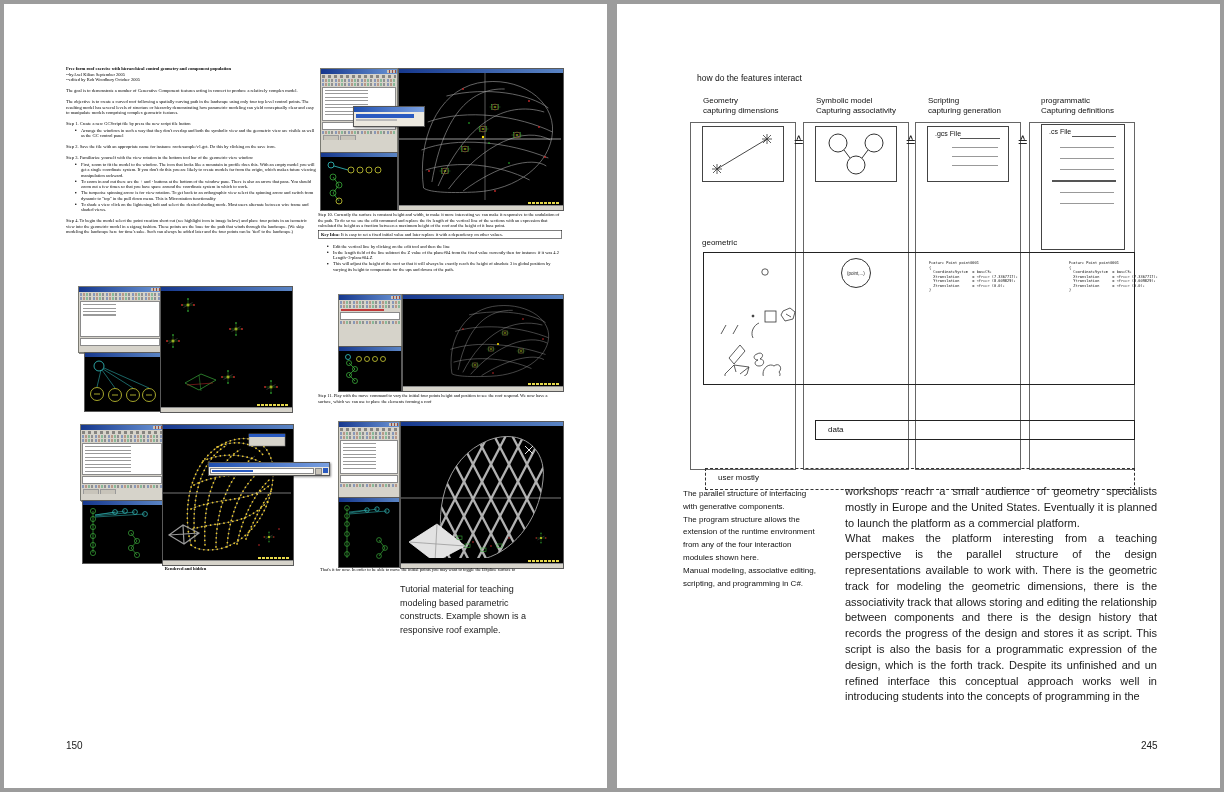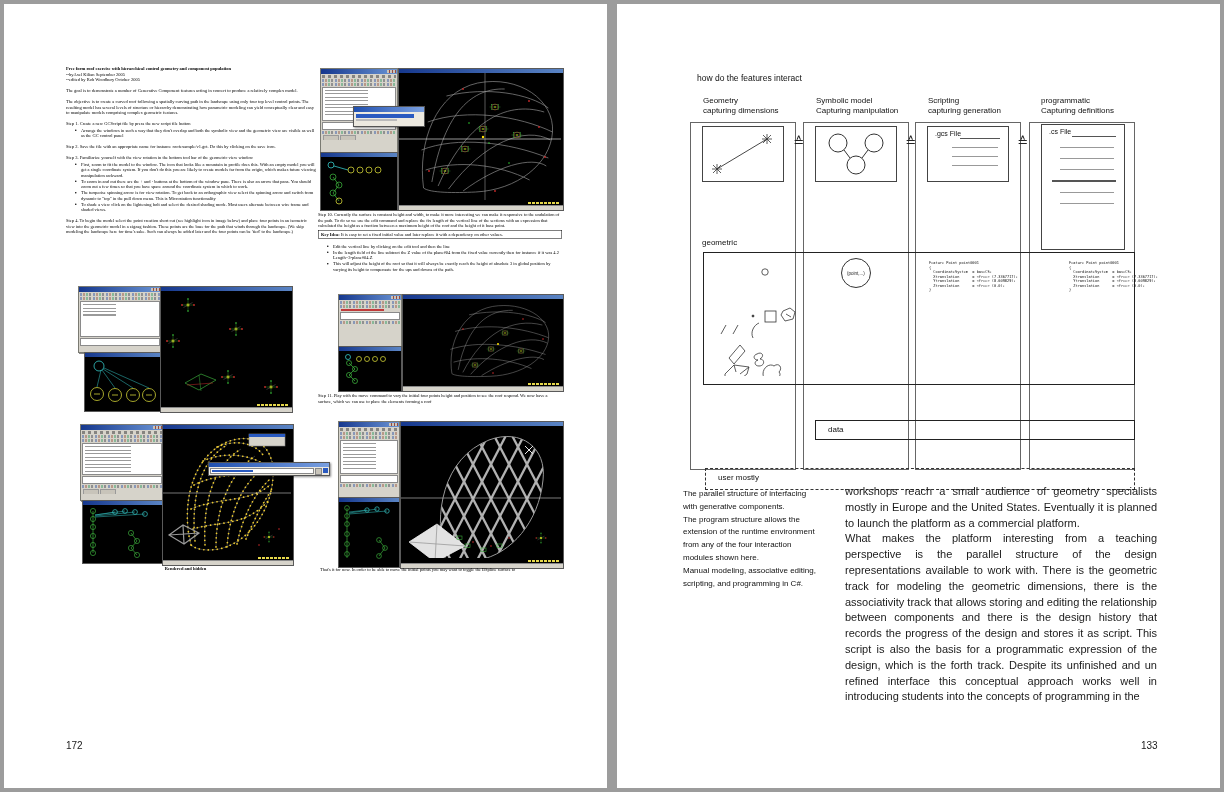--- a/index.html
+++ b/index.html
@@ -518,35 +518,36 @@
           </g>
         <use href="#csmark" transform="translate(140,112) scale(0.8)"></use>
       </svg>
       <div class="gscroll"></div>
       <div class="ystat"></div>
     </div>
     <div class="tinycol" style="left:316px;top:563px;width:490px">
       <p class="nm">That's it for now. In order to be able to move the initial points you may want to toggle the BSpline surface to</p>
     </div>
 
-
-    <div class="pnum" style="left:62px;top:736px">172</div>
+    <div class="note" style="left:396px;top:579px;width:128px">Tutorial material for teaching modeling based  parametric constructs. Example shown is a responsive roof example.</div>
+
+    <div class="pnum" style="left:62px;top:736px">150</div>
   </div>
 
   <div class="page page-right">
 
     <div class="rp-heading" style="left:80px;top:69px">how do the features interact</div>
 
     <div class="colhead" style="left:86px;top:92px;width:105px">
       <div>Geometry</div>
       <div>capturing dimensions</div>
     </div>
     <div class="colhead" style="left:199px;top:92px;width:105px">
       <div>Symbolic model</div>
-      <div>Capturing manipulation</div>
+      <div>Capturing associativity</div>
     </div>
     <div class="colhead" style="left:311px;top:92px;width:105px">
       <div>Scripting</div>
       <div>capturing generation</div>
     </div>
     <div class="colhead" style="left:424px;top:92px;width:105px">
       <div>programmatic</div>
       <div>Capturing definitions</div>
     </div>
 
@@ -645,15 +646,15 @@
       <p>The parallel structure of interfacing with generative components.</p>
       <p>The program structure allows the extension of the runtime environment from any of the four interaction modules shown here.</p>
       <p>Manual modeling, associative editing, scripting, and programming in C#.</p>
     </div>
 
     <div class="bodytext" style="left:228px;top:480px;width:312px">
       <p>workshops reach a small audience of geometry specialists mostly in Europe and the United States. Eventually it is planned to launch the platform as a commercial platform.</p>
       <p>What makes the platform interesting from a teaching perspective is the parallel structure of the design representations available to work with. There is the geometric track for modeling the geometric dimensions, there is the associativity track that allows storing and editing the relationship between components and there is the design history that records the progress of the design and stores it as script. This script is also the basis for a programmatic expression of the design, which is the forth track. Despite its unfinished and un refined interface this conceptual approach works well in introducing students into the concepts of programming in the</p>
     </div>
 
-    <div class="pnum" style="left:524px;top:736px">133</div>
+    <div class="pnum" style="left:524px;top:736px">245</div>
   </div>
 </div>
 
 </body></html>

